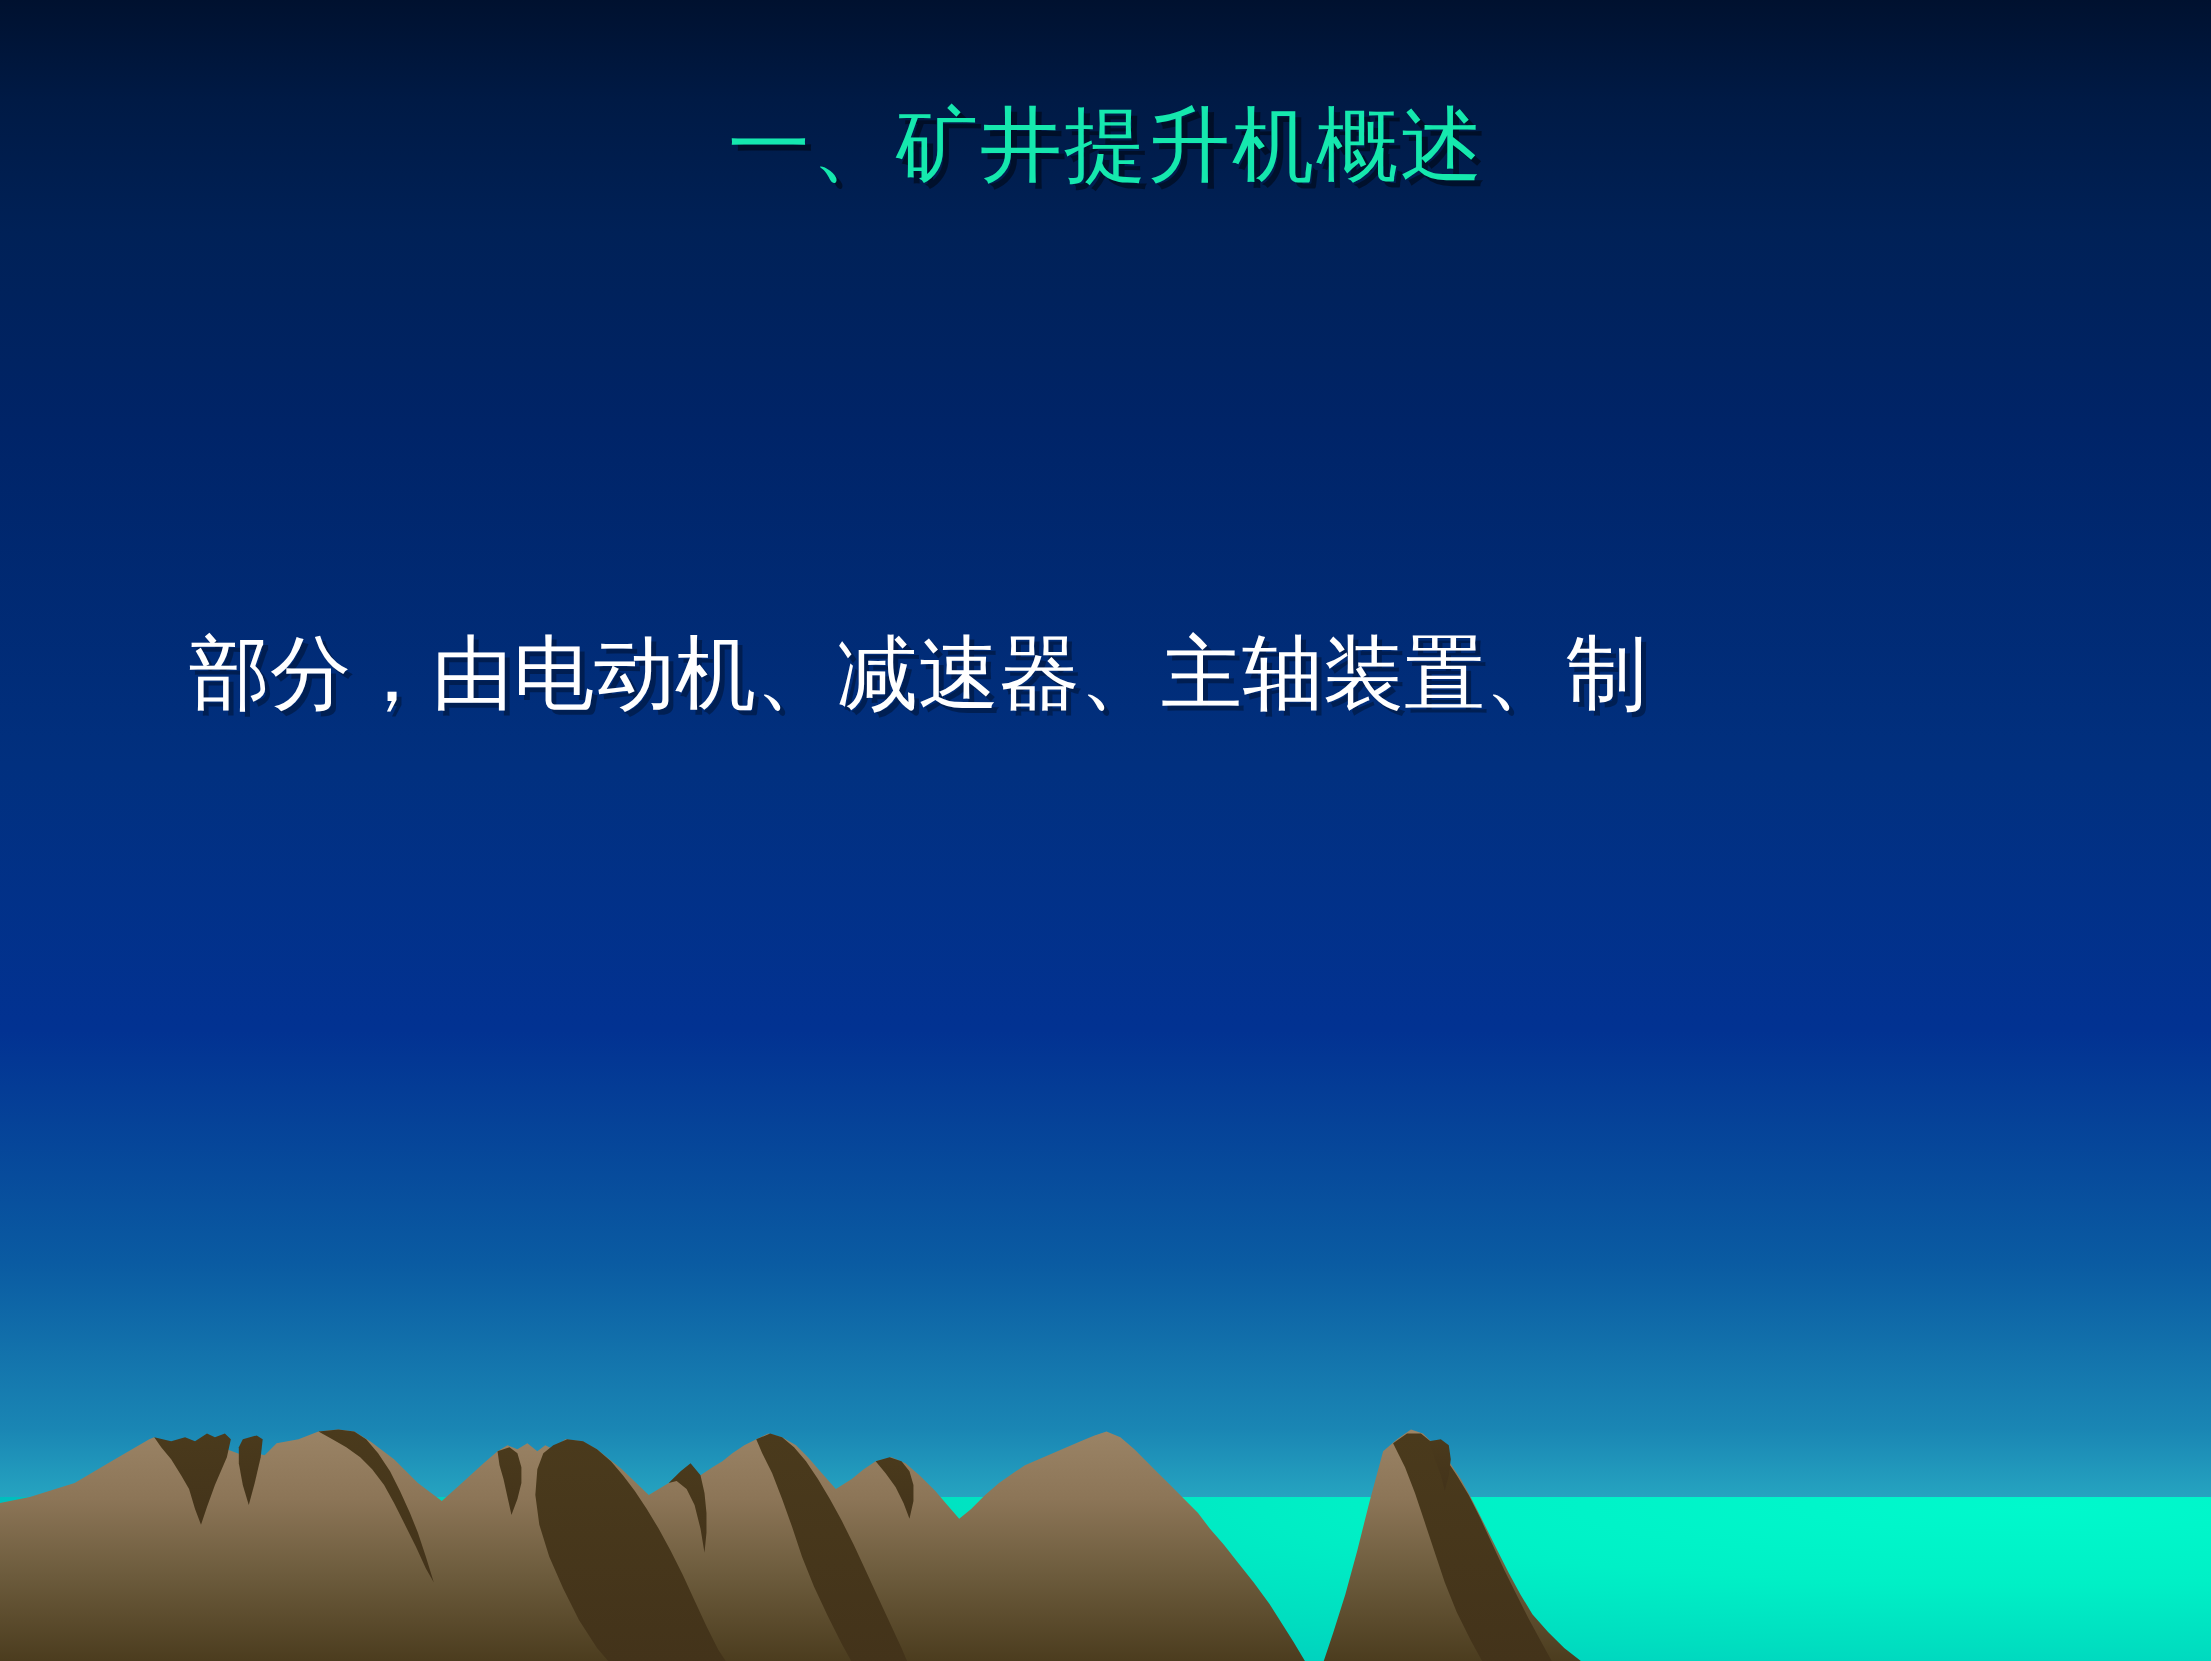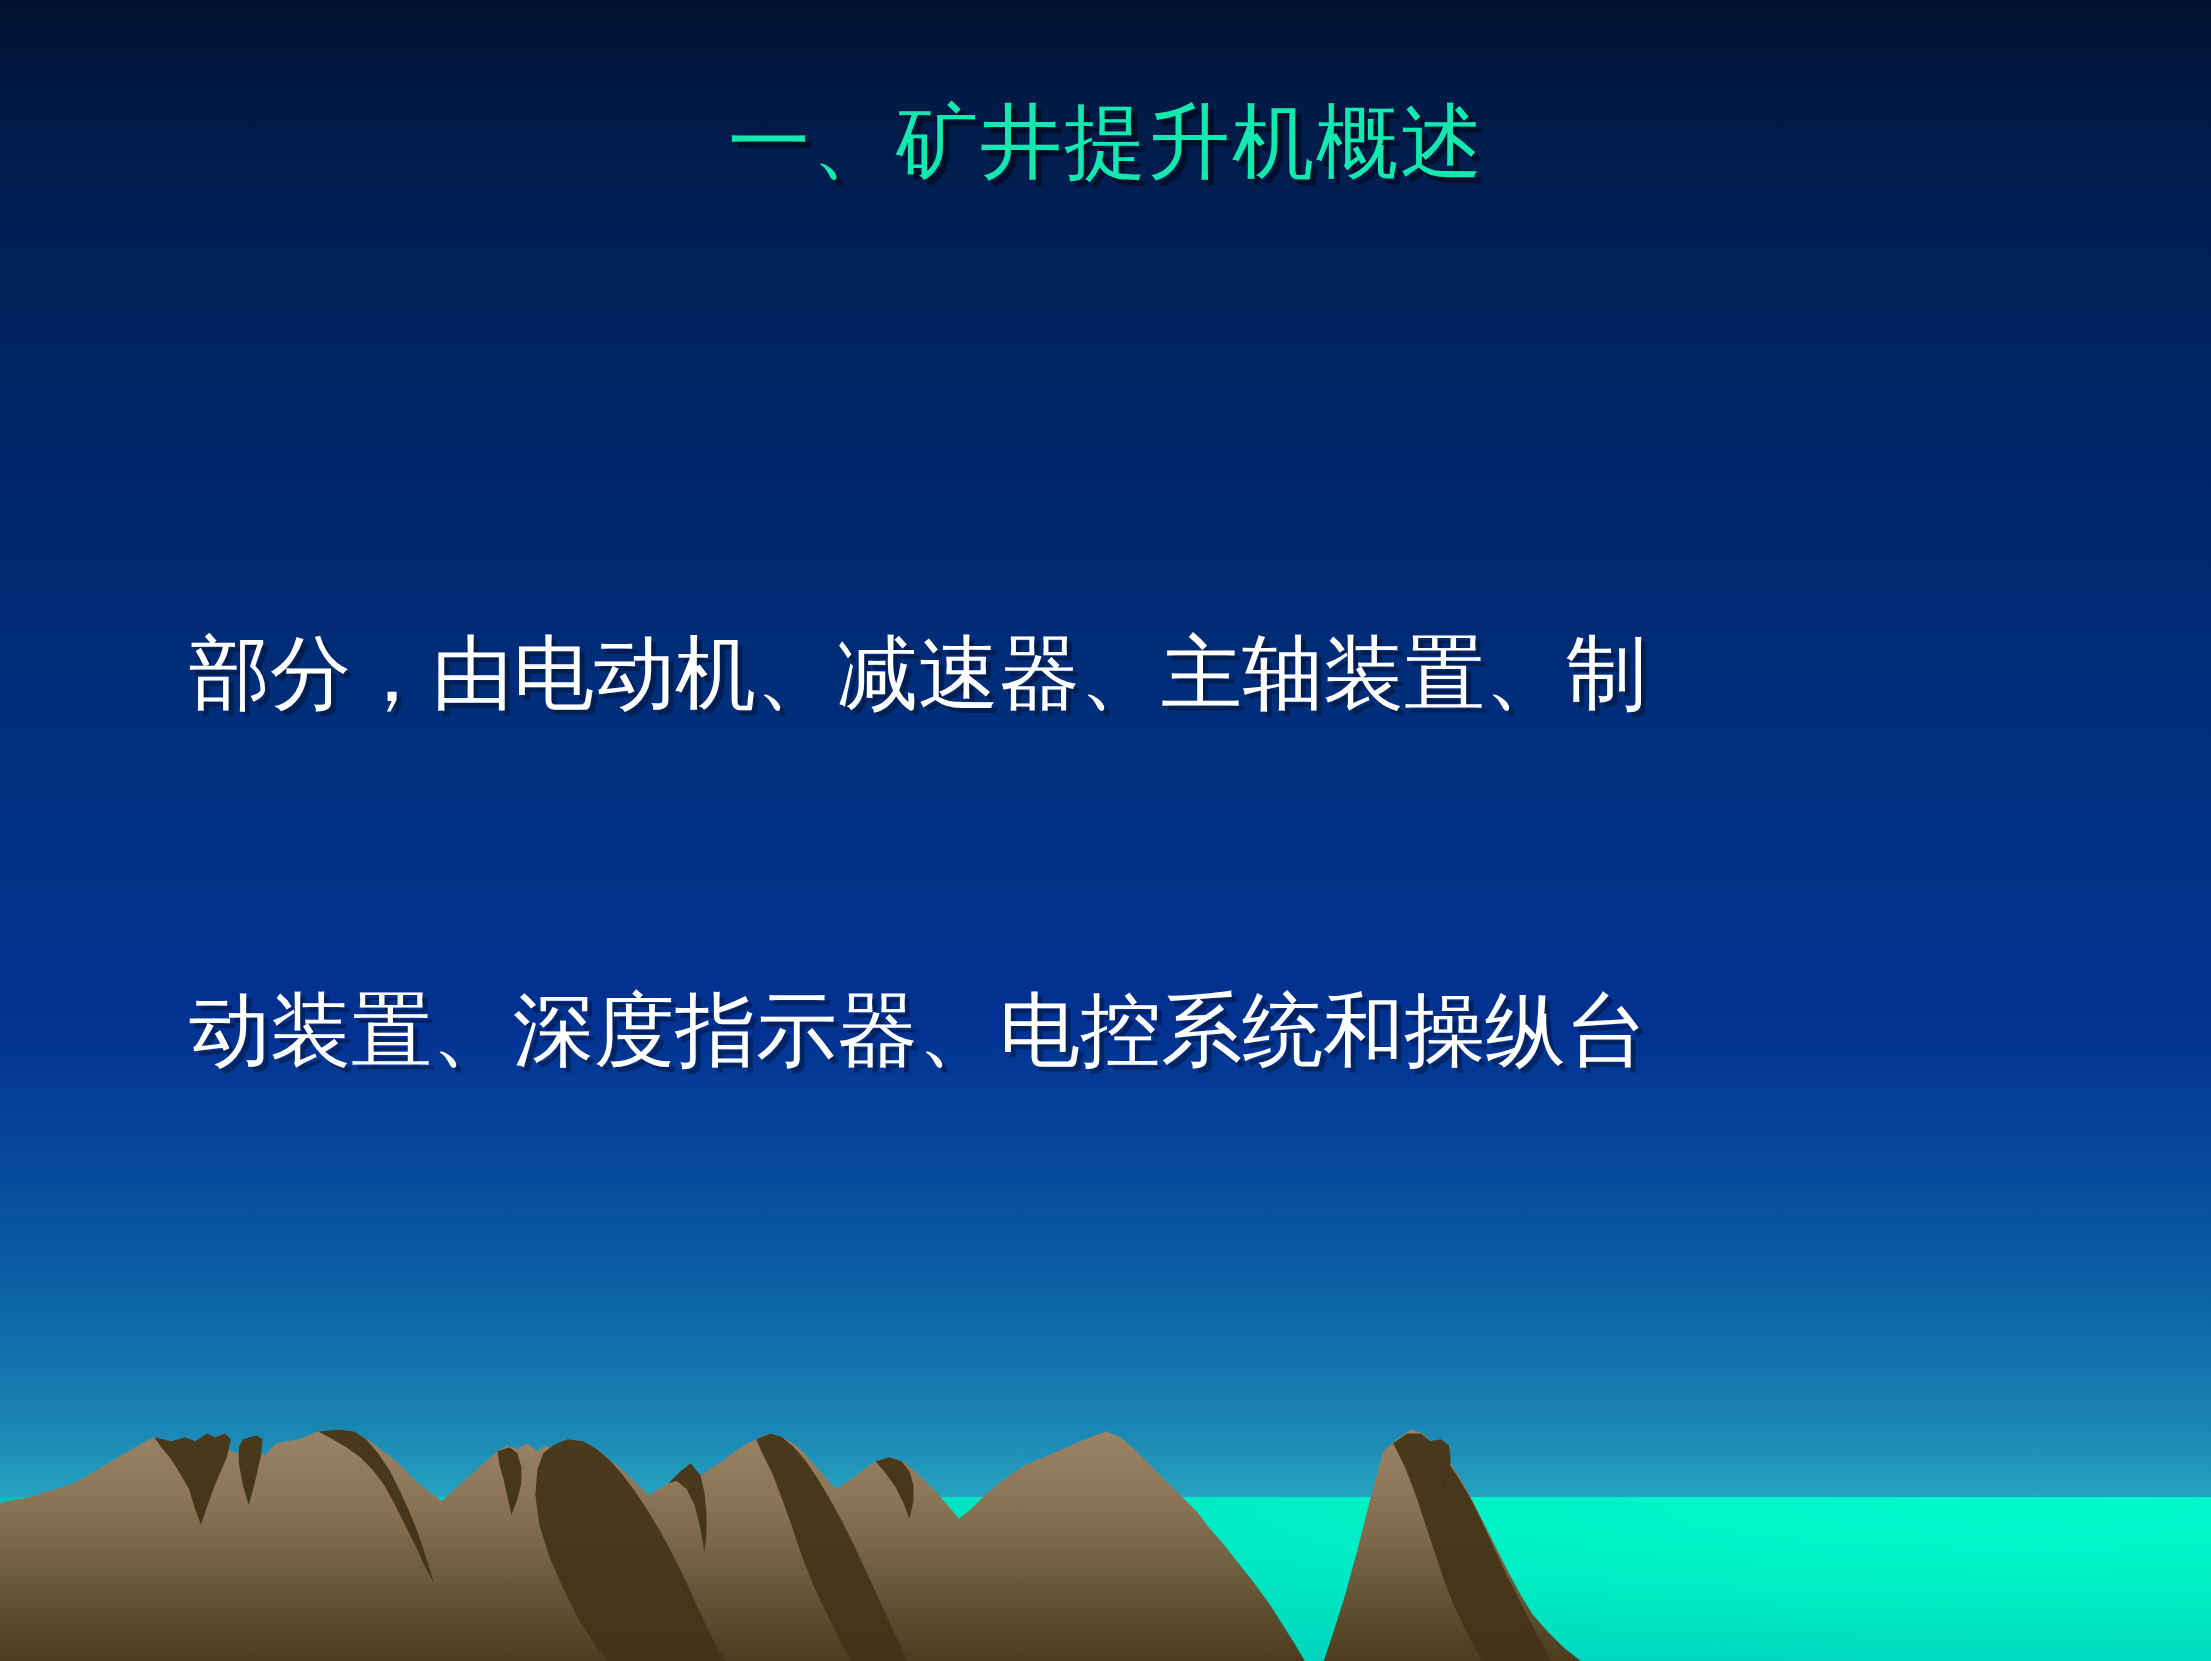--- a/index.html
+++ b/index.html
@@ -57,24 +57,24 @@
     left: 0;
     bottom: 0;
     width: 2212px;
     height: 328px;
   }
 
   
   .title {
     position: absolute;
     left: 0;
-    top: 102px;
+    top: 111px;
     width: 2212px;
     text-align: center;
-    font-family: Liberation Serif, serif;
+    font-family: Liberation Mono, monospace;
     font-size: 82px;
     line-height: 1.0;
     letter-spacing: 2px;
     color: #15e8ae;
     text-shadow: 6px 6px 0 rgba(0,0,0,0.45);
     white-space: nowrap;
   }
 
   
   .body-block {
@@ -173,20 +173,19 @@
                L1452,158 L1448,142 L1442,126 Z"></path>
     </g>
   </svg>
 
   <div class="title">一、矿井提升机概述</div>
 
   <div class="body-block">
 
     <div class="para">
       <span class="para-line">部分，由电动机、减速器、主轴装置、制</span>
-      <span class="para-line">动装置、深度指示器、电控系统和操纵台</span>
       
     </div>
 
   </div>
 
 </div>
 
 
 </body></html>

